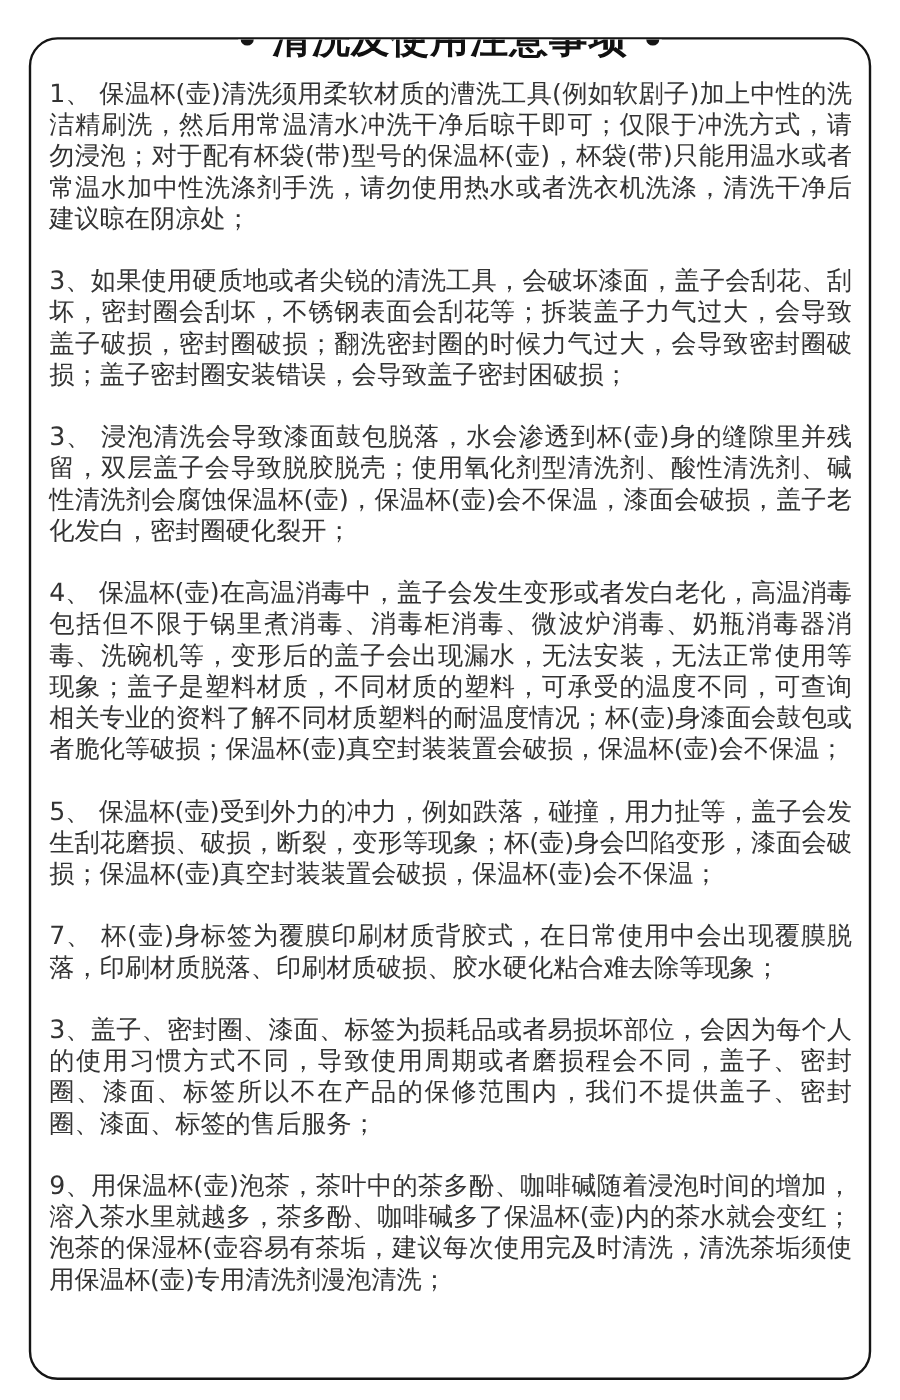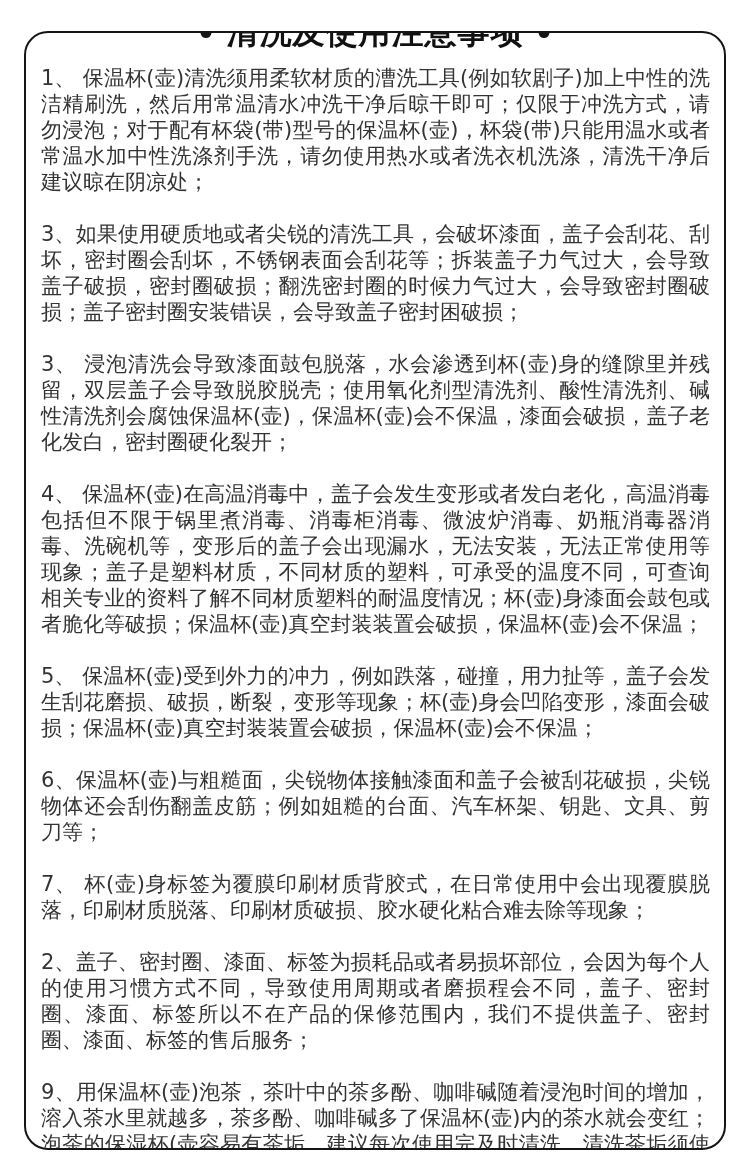--- a/index.html
+++ b/index.html
@@ -75,20 +75,19 @@
       <span class="title-text">清洗及使用注意事项</span>
       <span class="title-dot"></span>
     </div>
 
     <div class="paragraphs">
       <p class="para">1、 保温杯(壶)清洗须用柔软材质的漕洗工具(例如软剧子)加上中性的洗洁精刷洗，然后用常温清水冲洗干净后晾干即可；仅限于冲洗方式，请勿浸泡；对于配有杯袋(带)型号的保温杯(壶)，杯袋(带)只能用温水或者常温水加中性洗涤剂手洗，请勿使用热水或者洗衣机洗涤，清洗干净后建议晾在阴凉处；</p>
       <p class="para">3、如果使用硬质地或者尖锐的清洗工具，会破坏漆面，盖子会刮花、刮坏，密封圈会刮坏，不锈钢表面会刮花等；拆装盖子力气过大，会导致盖子破损，密封圈破损；翻洗密封圈的时候力气过大，会导致密封圈破损；盖子密封圈安装错误，会导致盖子密封困破损；</p>
       <p class="para">3、 浸泡清洗会导致漆面鼓包脱落，水会渗透到杯(壶)身的缝隙里并残留，双层盖子会导致脱胶脱壳；使用氧化剂型清洗剂、酸性清洗剂、碱性清洗剂会腐蚀保温杯(壶)，保温杯(壶)会不保温，漆面会破损，盖子老化发白，密封圈硬化裂开；</p>
       <p class="para">4、 保温杯(壶)在高温消毒中，盖子会发生变形或者发白老化，高温消毒包括但不限于锅里煮消毒、消毒柜消毒、微波炉消毒、奶瓶消毒器消毒、洗碗机等，变形后的盖子会出现漏水，无法安装，无法正常使用等现象；盖子是塑料材质，不同材质的塑料，可承受的温度不同，可查询相关专业的资料了解不同材质塑料的耐温度情况；杯(壶)身漆面会鼓包或者脆化等破损；保温杯(壶)真空封装装置会破损，保温杯(壶)会不保温；</p>
       <p class="para">5、 保温杯(壶)受到外力的冲力，例如跌落，碰撞，用力扯等，盖子会发生刮花磨损、破损，断裂，变形等现象；杯(壶)身会凹陷变形，漆面会破损；保温杯(壶)真空封装装置会破损，保温杯(壶)会不保温；</p>
-      <p class="para">6、保温杯(壶)与粗糙面，尖锐物体接触漆面和盖子会被刮花破损，尖锐物体还会刮伤翻盖皮筋；例如姐糙的台面、汽车杯架、钥匙、文具、剪刀等；</p>
       <p class="para">7、 杯(壶)身标签为覆膜印刷材质背胶式，在日常使用中会出现覆膜脱落，印刷材质脱落、印刷材质破损、胶水硬化粘合难去除等现象；</p>
-      <p class="para">2、盖子、密封圈、漆面、标签为损耗品或者易损坏部位，会因为每个人的使用习惯方式不同，导致使用周期或者磨损程会不同，盖子、密封圈、漆面、标签所以不在产品的保修范围内，我们不提供盖子、密封圈、漆面、标签的售后服务；</p>
+      <p class="para">3、盖子、密封圈、漆面、标签为损耗品或者易损坏部位，会因为每个人的使用习惯方式不同，导致使用周期或者磨损程会不同，盖子、密封圈、漆面、标签所以不在产品的保修范围内，我们不提供盖子、密封圈、漆面、标签的售后服务；</p>
       <p class="para">9、用保温杯(壶)泡茶，茶叶中的茶多酚、咖啡碱随着浸泡时间的增加，溶入茶水里就越多，茶多酚、咖啡碱多了保温杯(壶)内的茶水就会变红；泡茶的保湿杯(壶容易有茶垢，建议每次使用完及时清洗，清洗茶垢须使用保温杯(壶)专用清洗剂漫泡清洗；</p>
     </div>
 
   </div>
 </div>
 
 </body></html>

